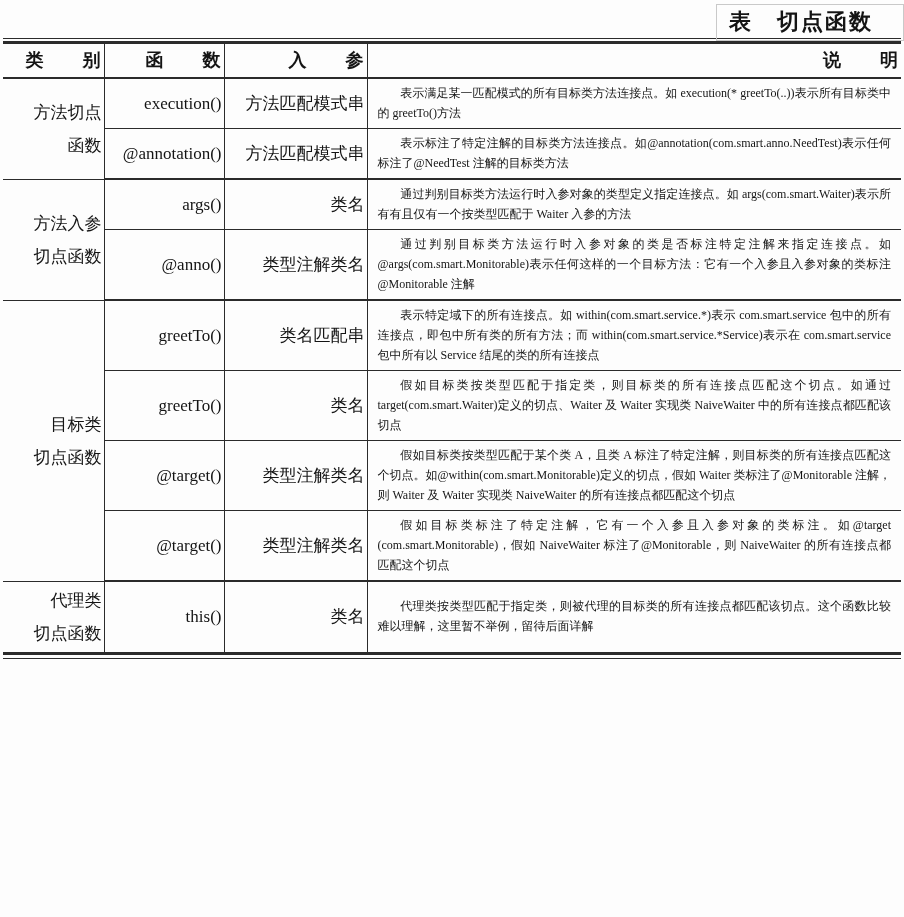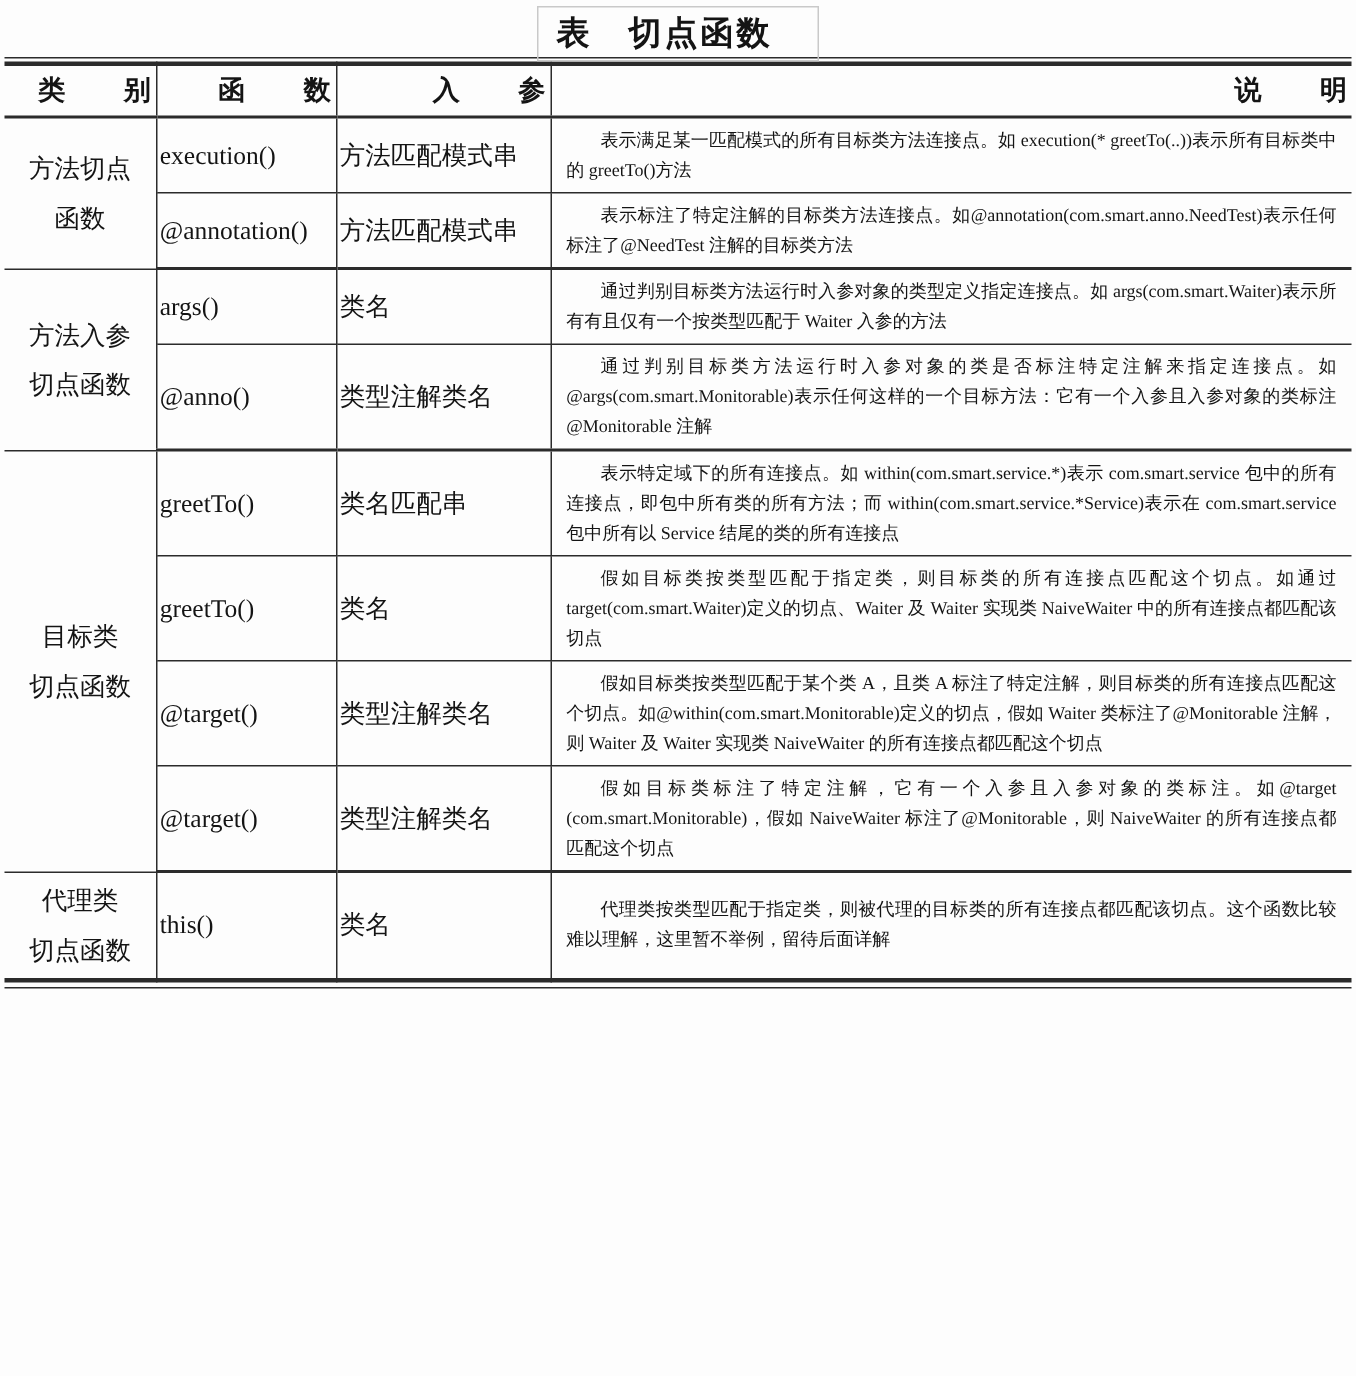--- a/index.html
+++ b/index.html
@@ -11,21 +11,21 @@
   *{box-sizing:border-box;}
   html,body{margin:0;padding:0;}
   body{
     width:904px;height:917px;
     background:var(--background);
     color:var(--text);
     font-family:"Liberation Serif","DejaVu Serif",serif;
     overflow:hidden;
   }
   .title-bar{
-    text-align:center;
+    text-align:right;
     padding-top:4px;
     height:38px;
   }
   .title{
     display:inline-block;
     font-weight:bold;
     font-size:22px;
     letter-spacing:2px;
     border:1px solid var(--title_box);
     padding:2px 30px 3px 12px;
@@ -59,27 +59,27 @@
     border-right:1px solid var(--border);
   }
   tbody td{
     border-bottom:1px solid var(--border);
     vertical-align:middle;
   }
   tr.group-end td{
     border-bottom:2px solid var(--border);
   }
   td.cat{
-    text-align:center;
+    text-align:right;
     font-size:17px;
     line-height:33px;
     padding:2px 2px;
   }
   td.func, td.param{
-    text-align:left;
+    text-align:right;
     font-size:17px;
     padding:2px 2px;
   }
   td.desc{
     font-size:12px;
     line-height:20px;
     text-align:justify;
     text-indent:1.9em;
     padding:4px 10px 5px 10px;
     margin-left:11px;

